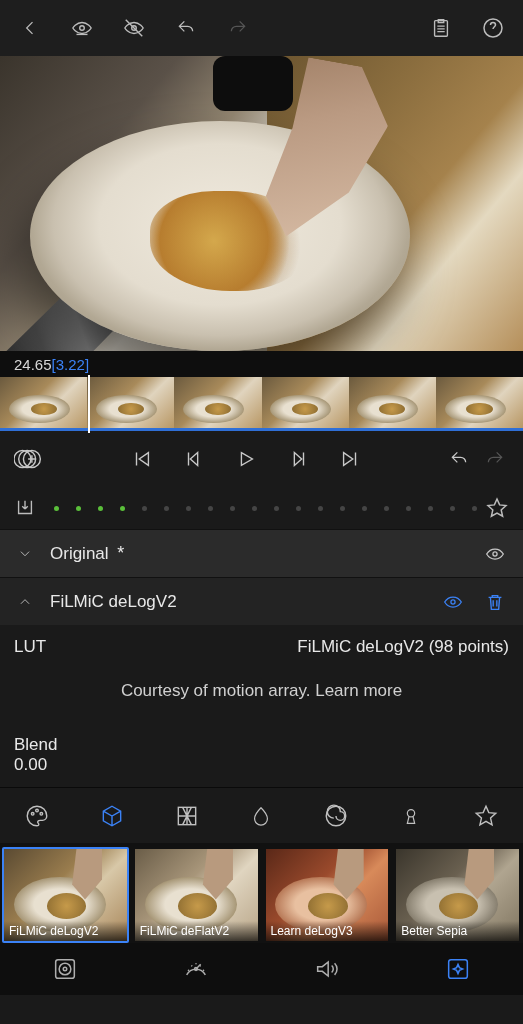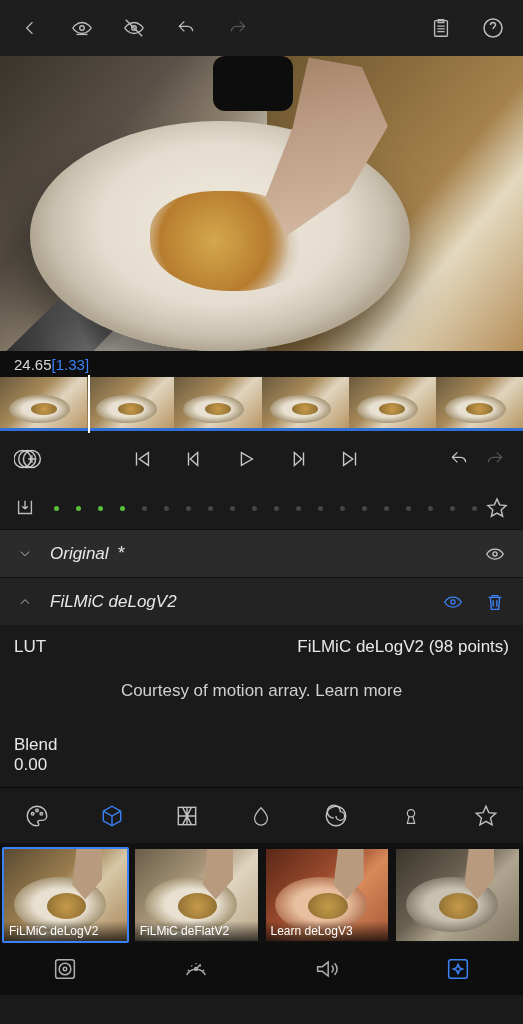--- a/index.html
+++ b/index.html
@@ -37,21 +37,21 @@
   .transport .center-group { flex: 1; display: flex; justify-content: center; gap: 24px; }
   .transport svg { stroke: #c8c8c8; fill: none; stroke-width: 1.5; }
   .transport .dim svg { stroke: #555; }
   .batch-icon { width: 32px; height: 28px; }
 
   .dotrow { height: 42px; display: flex; align-items: center; padding: 0 14px; gap: 8px; background: #1a1a1a; }
   .dotrow .dots { flex: 1; display: flex; gap: 17px; padding-left: 10px; }
   .dot { width: 5px; height: 5px; border-radius: 50%; background: #454545; }
   .dot.on { background: #5abf3a; }
 
-  .panel { display: flex; flex-direction: column; font-style: italic; }
+  .panel { display: flex; flex-direction: column; }
   .layer-row { height: 48px; display: flex; align-items: center; padding: 0 14px; gap: 14px; background: #2b2b2b; border-top: 1px solid #111; }
   .layer-row.sub { background: #232323; }
   .layer-row .chev { width: 22px; display: flex; justify-content: center; }
   .layer-row .label { flex: 1; font-size: 17px; }
   .layer-row .star { font-size: 18px; margin-left: 4px; }
   .layer-row svg { stroke: #c8c8c8; fill: none; stroke-width: 1.5; }
   .layer-row.sub svg { stroke: #3b82f6; }
   .layer-row.sub .chev svg { stroke: #c8c8c8; }
 
   .inforow { padding: 12px 14px; background: #1a1a1a; display: flex; justify-content: space-between; font-size: 17px; }
@@ -135,21 +135,21 @@
   </div>
   <div class="preview-knife"></div>
   <div class="preview-plate"></div>
   <div class="preview-food"></div>
   <div class="preview-hand"></div>
   <div class="preview-watch"></div>
 </div>
 
 <div class="timebar">
   <span class="t-left">24.65</span>
-  <span class="t-right">[1.33]</span>
+  <span class="t-right">[3.22]</span>
 </div>
 
 <div class="filmstrip">
   <div class="frame">
       <div class="plate-mini"></div>
       <div class="food-mini"></div>
     </div>
   <div class="frame">
       <div class="plate-mini"></div>
       <div class="food-mini"></div>
@@ -371,20 +371,21 @@
       <div class="plate-mini"></div>
       <div class="food-mini"></div>
       <div class="hand-mini"></div>
     <div class="preset-label">Learn deLogV3</div>
   </div>
   <div class="preset p-sepia">
     <div class="preset-img"></div>
       <div class="plate-mini"></div>
       <div class="food-mini"></div>
       <div class="hand-mini"></div>
+    <div class="preset-label">Better Sepia</div>
   </div>
 </div>
 
 <div class="bottomnav">
   <div class="icon-btn">
     <svg width="28" height="28" viewBox="0 0 24 24">
         <rect x="4" y="4" width="16" height="16" rx="2"></rect>
         <circle cx="12" cy="12" r="5"></circle>
         <circle cx="12" cy="12" r="1.5"></circle>
       </svg>

